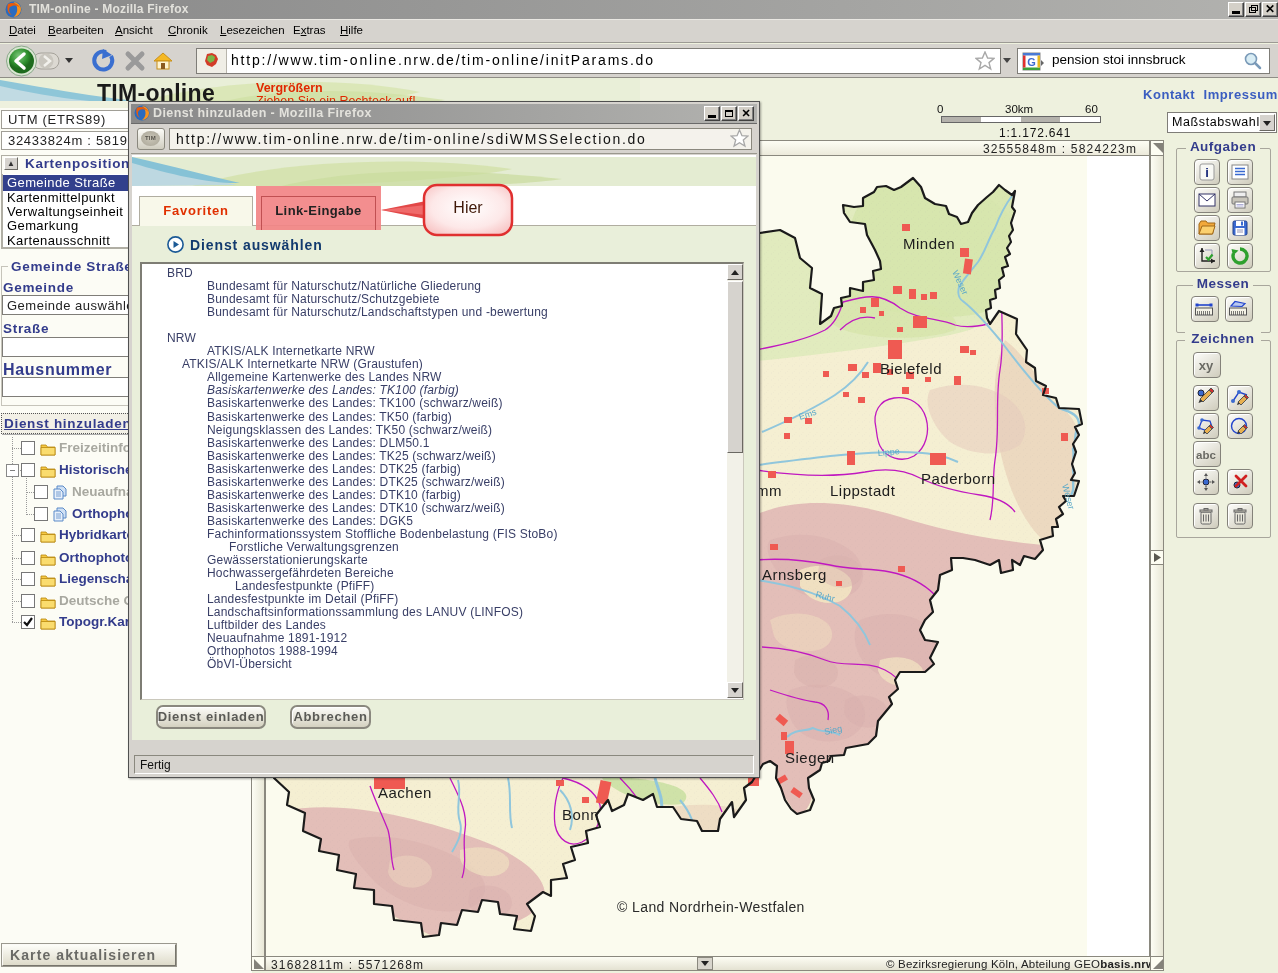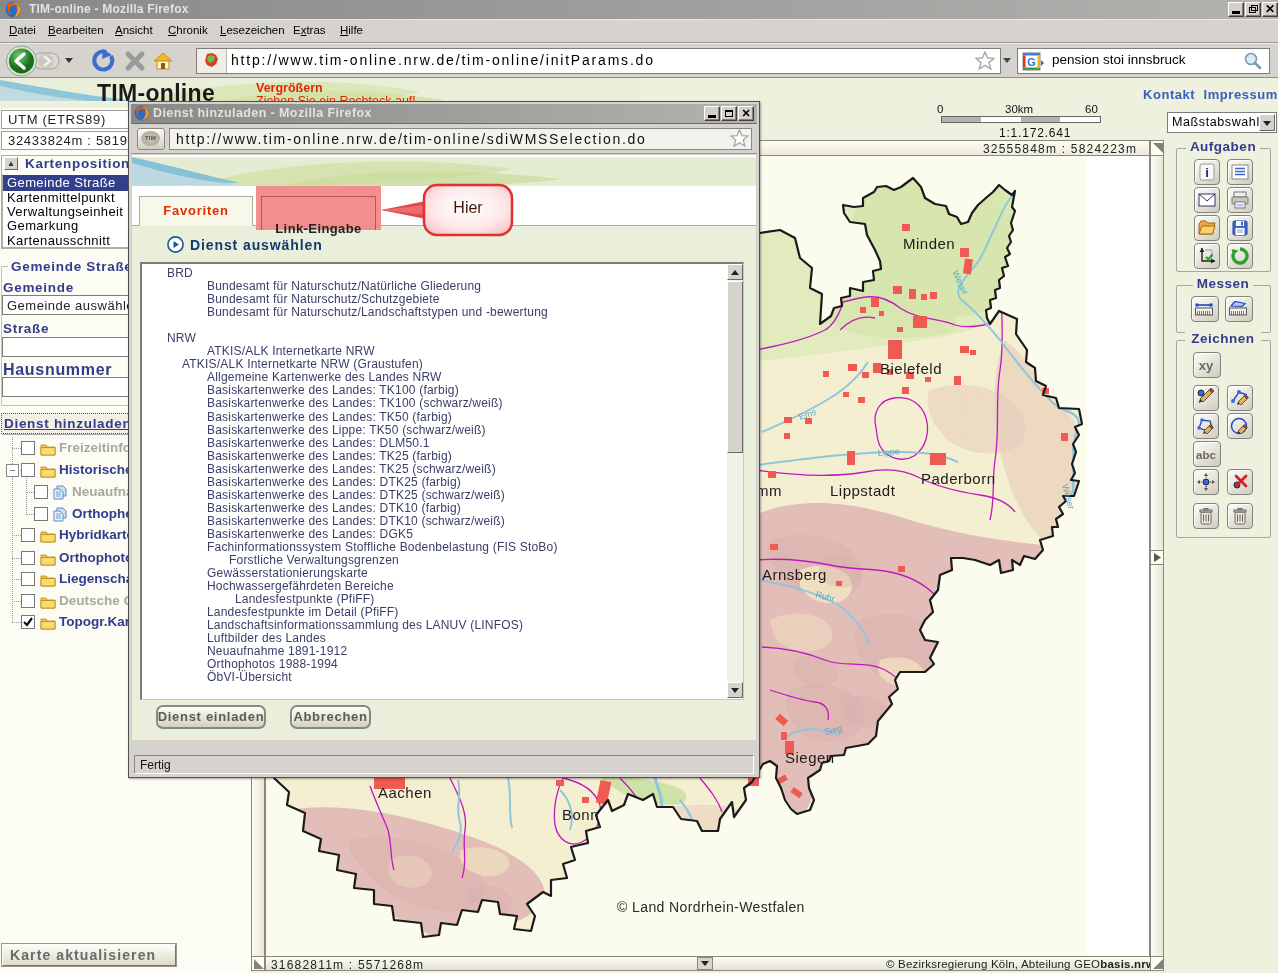--- a/index.html
+++ b/index.html
@@ -567,26 +567,25 @@
 <div class="abs" style="left:142px;top:267px;width:580px;z-index:53;font-size:12px;line-height:13.05px;color:#383e66;letter-spacing:0.2px;white-space:nowrap;">
 <div style="padding-left:25px;">BRD</div>
 <div style="padding-left:65px;">Bundesamt für Naturschutz/Natürliche Gliederung</div>
 <div style="padding-left:65px;">Bundesamt für Naturschutz/Schutzgebiete</div>
 <div style="padding-left:65px;">Bundesamt für Naturschutz/Landschaftstypen und -bewertung</div>
 <div>&nbsp;</div>
 <div style="padding-left:25px;">NRW</div>
 <div style="padding-left:65px;">ATKIS/ALK Internetkarte NRW</div>
 <div style="padding-left:40px;">ATKIS/ALK Internetkarte NRW (Graustufen)</div>
 <div style="padding-left:65px;">Allgemeine Kartenwerke des Landes NRW</div>
-<div style="padding-left:65px;">Basiskartenwerke des Landes: TK100 (farbig)</div>
+<div style="padding-left:65px;font-style:italic;">Basiskartenwerke des Landes: TK100 (farbig)</div>
 <div style="padding-left:65px;">Basiskartenwerke des Landes: TK100 (schwarz/weiß)</div>
 <div style="padding-left:65px;">Basiskartenwerke des Landes: TK50 (farbig)</div>
-<div style="padding-left:65px;">Basiskartenwerke des Lippe: TK50 (schwarz/weiß)</div>
+<div style="padding-left:65px;">Neigungsklassen des Landes: TK50 (schwarz/weiß)</div>
 <div style="padding-left:65px;">Basiskartenwerke des Landes: DLM50.1</div>
-<div style="padding-left:65px;">Basiskartenwerke des Landes: TK25 (farbig)</div>
 <div style="padding-left:65px;">Basiskartenwerke des Landes: TK25 (schwarz/weiß)</div>
 <div style="padding-left:65px;">Basiskartenwerke des Landes: DTK25 (farbig)</div>
 <div style="padding-left:65px;">Basiskartenwerke des Landes: DTK25 (schwarz/weiß)</div>
 <div style="padding-left:65px;">Basiskartenwerke des Landes: DTK10 (farbig)</div>
 <div style="padding-left:65px;">Basiskartenwerke des Landes: DTK10 (schwarz/weiß)</div>
 <div style="padding-left:65px;">Basiskartenwerke des Landes: DGK5</div>
 <div style="padding-left:65px;">Fachinformationssystem Stoffliche Bodenbelastung (FIS StoBo)</div>
 <div style="padding-left:87px;">Forstliche Verwaltungsgrenzen</div>
 <div style="padding-left:65px;">Gewässerstationierungskarte</div>
 <div style="padding-left:65px;">Hochwassergefährdeten Bereiche</div>
@@ -610,21 +609,21 @@
 <div class="abs" style="left:156px;top:709px;width:110px;text-align:center;font-size:13px;font-weight:bold;color:#5a5a56;letter-spacing:0.7px;z-index:54;">Dienst einladen</div>
 <div class="abs" style="left:290px;top:705px;width:81px;height:24px;background:linear-gradient(#fcfcf8,#d4d1c0);border:2px solid #8a887e;border-radius:7px;box-shadow:inset 1px 1px 0 #fff;z-index:53;"></div>
 <div class="abs" style="left:290px;top:709px;width:81px;text-align:center;font-size:13px;font-weight:bold;color:#5a5a56;letter-spacing:0.7px;z-index:54;">Abbrechen</div>
 
 <div class="abs" style="left:131px;top:740px;width:626px;height:37px;background:#d6d3ce;z-index:51;"></div>
 <div class="abs" style="left:134px;top:755px;width:620px;height:19px;background:#d6d3ce;border:1px solid;border-color:#8a887e #fff #fff #8a887e;z-index:52;"></div>
 <div class="abs" style="left:140px;top:758px;font-size:12px;color:#111;z-index:53;">Fertig</div>
 
 <div class="abs" style="left:256px;top:186px;width:125px;height:44px;background:#f28486;opacity:0.92;z-index:60;"></div>
 <div class="abs" style="left:261px;top:196px;width:115px;height:34px;border:1px solid #c05052;border-bottom:none;z-index:61;"></div>
-<div class="abs" style="left:261px;top:221px;width:115px;text-align:center;font-size:13px;font-weight:bold;color:#222;letter-spacing:0.4px;z-index:62;">Link-Eingabe</div>
+<div class="abs" style="left:261px;top:203px;width:115px;text-align:center;font-size:13px;font-weight:bold;color:#222;letter-spacing:0.4px;z-index:62;">Link-Eingabe</div>
 <svg class="abs" style="left:378px;top:183px;z-index:63" width="140" height="56" viewBox="0 0 140 56">
 <defs>
       <radialGradient id="hg" cx="0.5" cy="0.45" r="0.75">
         <stop offset="0" stop-color="#fff"></stop>
         <stop offset="0.55" stop-color="#fde8e8"></stop>
         <stop offset="1" stop-color="#f5b4b4"></stop>
       </radialGradient>
     </defs>
 <path d="M3 27 L48 18 L48 36 Z" fill="#e24848"></path>
 <path d="M3 27 L48 22 L48 32 Z" fill="#ef6a6a"></path>

